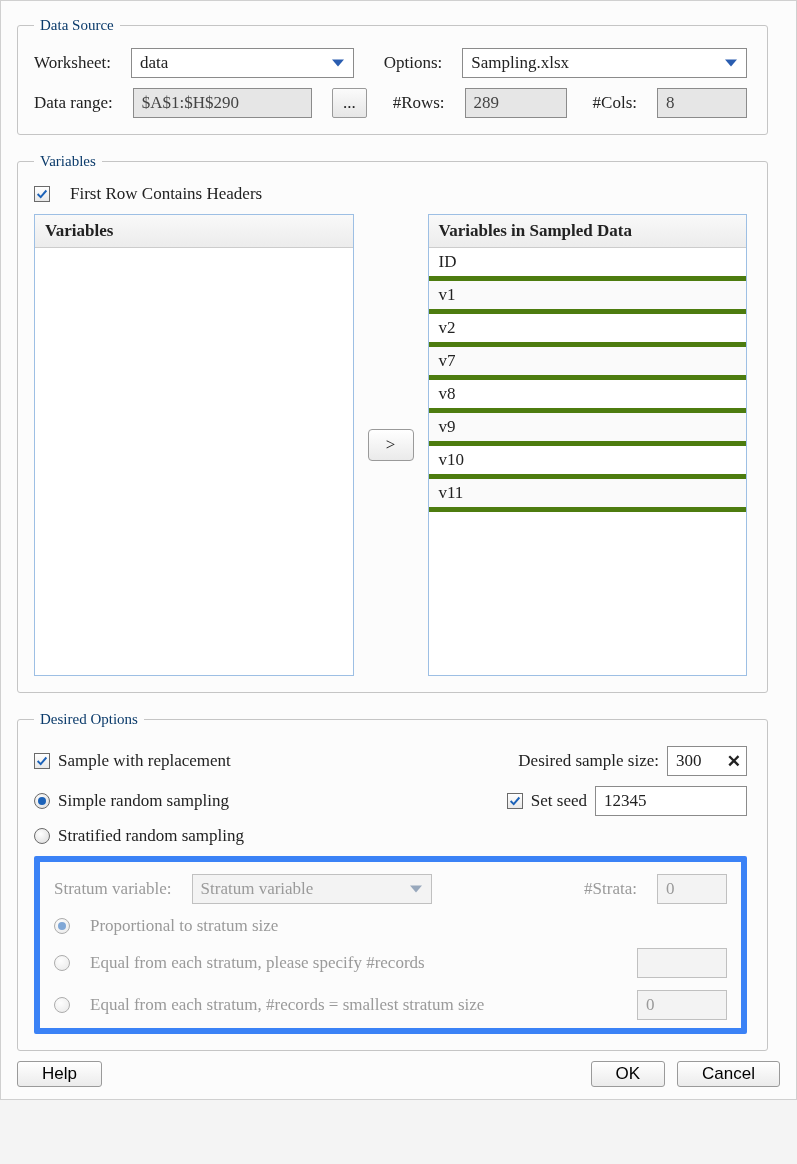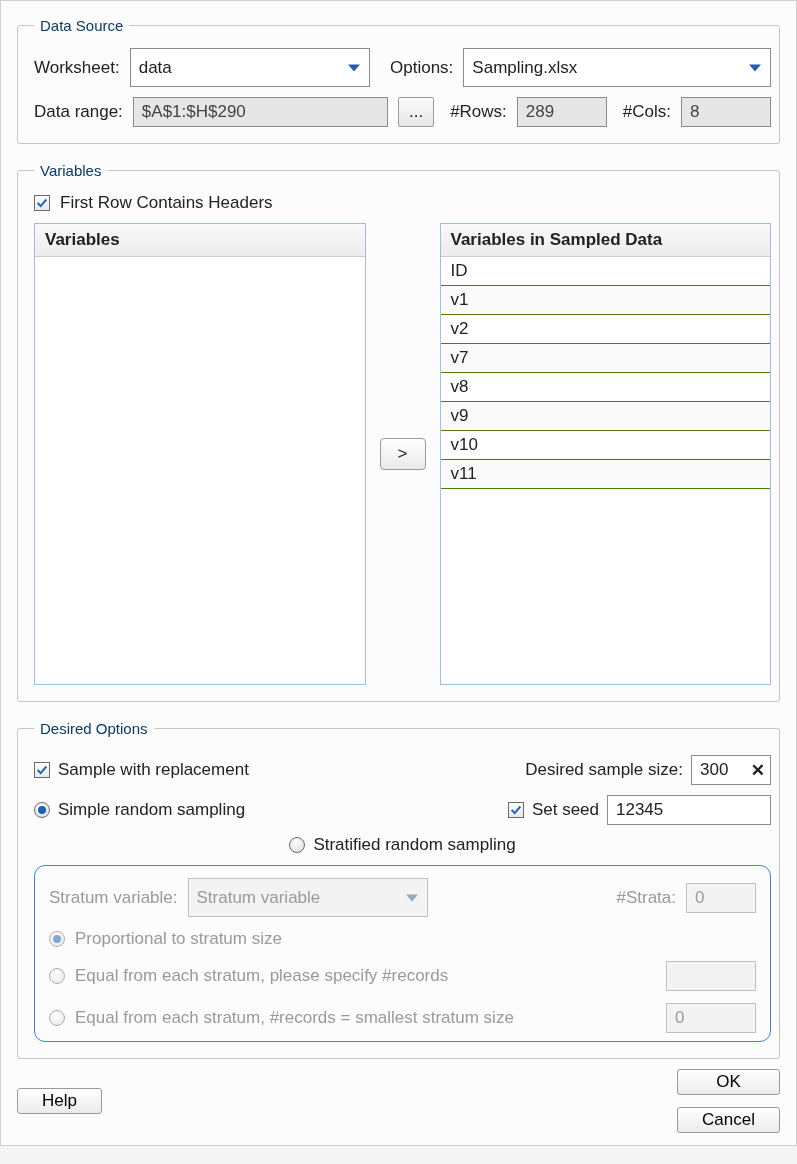--- a/index.html
+++ b/index.html
@@ -14,45 +14,46 @@
   .dialog {
     box-sizing: border-box;
     width: 797px;
     background: #fcfcfc;
     border: 1px solid #d0d0d0;
     padding: 16px 16px 12px 16px;
   }
   fieldset.group {
     border: 1px solid #c5c5c5;
     border-radius: 3px;
-    margin: 0 0 18px 0;
-    padding: 14px 8px 16px 16px;
+    margin: 0 12px 18px 0;
+    padding: 14px 20px 16px 16px;
     position: relative;
+    font-family: Liberation Serif, serif;
   }
   fieldset.group > legend {
     color: #0a3a6a;
     font-size: 15px;
     padding: 0 6px;
     background: #fcfcfc;
   }
   .row {
     display: flex;
     align-items: center;
-    gap: 10px;
+    gap: 20px;
     margin-bottom: 10px;
     flex-wrap: nowrap;
   }
   label.fld-label {
     white-space: nowrap;
   }
   
   .combo {
     border: 1px solid #8b8b8b;
     background: #fff;
-    height: 39px;
+    height: 30px;
     display: flex;
     align-items: center;
     justify-content: space-between;
     padding: 0 6px 0 8px;
     box-sizing: border-box;
   }
   .combo .txt { overflow: hidden; text-overflow: ellipsis; white-space: nowrap; }
   .combo .dd {
     width: 18px; height: 18px;
     display: flex; align-items: center; justify-content: center;
@@ -102,21 +103,21 @@
     border-bottom: 1px solid #ccc;
     font-weight: 700;
     padding: 6px 10px;
   }
   .listbox-body {
     flex: 1;
     overflow: auto;
   }
   .list-item {
     padding: 4px 10px;
-    border-bottom: 1px solid #4d7c0f;
+    border-bottom: 5px solid #4d7c0f;
   }
   .list-item:nth-child(even){ background:#fafafa; }
   .mover-col {
     display: flex;
     flex-direction: column;
     justify-content: center;
     align-items: center;
   }
   .move-btn {
     width: 44px;
@@ -153,41 +154,41 @@
     background: #1c62b8;
   }
   .radio.disabled, .checkbox.disabled { opacity: .55; }
   .with-clear { position: relative; }
   .with-clear .clear-x {
     position: absolute; right: 6px; top: 50%; transform: translateY(-50%);
     font-weight: 700; cursor: pointer; color:#222;
   }
 
   .stratum-box {
-    border: 1px solid #3b82f6;
-    border-radius: 11px;
+    border: 6px solid #3b82f6;
+    border-radius: 2px;
     padding: 12px 14px 8px 14px;
     color: #9a9a9a;
     margin-top: 6px;
   }
   .stratum-box .row { margin-bottom: 12px; }
   .stratum-box .combo, .stratum-box .readonly, .stratum-box input.inp { border-color:#c0c0c0; color:#9a9a9a; background:#f3f3f3; }
   .stratum-box .combo .dd svg path { fill:#98a8bc; }
 
   .footer {
     display:flex; align-items:center; justify-content:space-between; margin-top:6px;
   }
   .btn {
     border:1px solid #9a9a9a; border-radius:3px;
     background: linear-gradient(#ffffff,#ebebeb);
     height: 26px; padding: 0 24px;
     cursor: pointer;
     font: inherit;
   }
-  .btn-group { display:flex; gap:12px;flex-direction:column; }
+  .btn-group { display:flex; gap:12px; }
 </style>
 </head>
 <body>
 
 <div class="dialog">
 
   <fieldset class="group">
     <legend>Data Source</legend>
 
     <div class="row">
@@ -209,21 +210,21 @@
             </svg>
           </span>
       </div>
     </div>
 
     <div class="row" style="margin-bottom:0">
       <label class="fld-label">Data range:</label>
       <div class="readonly" style="flex:1.3">$A$1:$H$290</div>
       <div class="ellipsis-btn">...</div>
       <label class="fld-label" style="margin-left:6px">#Rows:</label>
-      <div class="readonly" style="width:90px">289</div>
+      <div class="readonly" style="width:102px">289</div>
       <label class="fld-label" style="margin-left:6px">#Cols:</label>
       <div class="readonly" style="width:90px">8</div>
     </div>
   </fieldset>
 
   <fieldset class="group">
     <legend>Variables</legend>
 
     <div class="row">
       <span class="checkbox checked">
@@ -288,25 +289,25 @@
         <span class="radio selected"></span>
         <span>Simple random sampling</span>
       </span>
       <span class="right-block">
         <span class="checkbox checked">
           <svg viewBox="0 0 16 16" width="14" height="14">
               <path d="M3 8 L6.5 11.5 L13 4"></path>
             </svg>
         </span>
         <span>Set seed</span>
-        <input class="inp" style="width: 164px;" value="12345">
-      </span>
-    </div>
-
-    <div class="opt-row" style="justify-content:center">
+        <input class="inp" style="width: 152px;" value="12345">
+      </span>
+    </div>
+
+    <div class="opt-row" style="justify-content:flex-start">
       <span class="radio"></span>
       <span>Stratified random sampling</span>
     </div>
 
     <div class="stratum-box">
       <div class="row">
         <label class="fld-label">Stratum variable:</label>
         <div class="combo" style="width:240px">
           <span class="txt">Stratum variable</span>
           <span class="dd">

